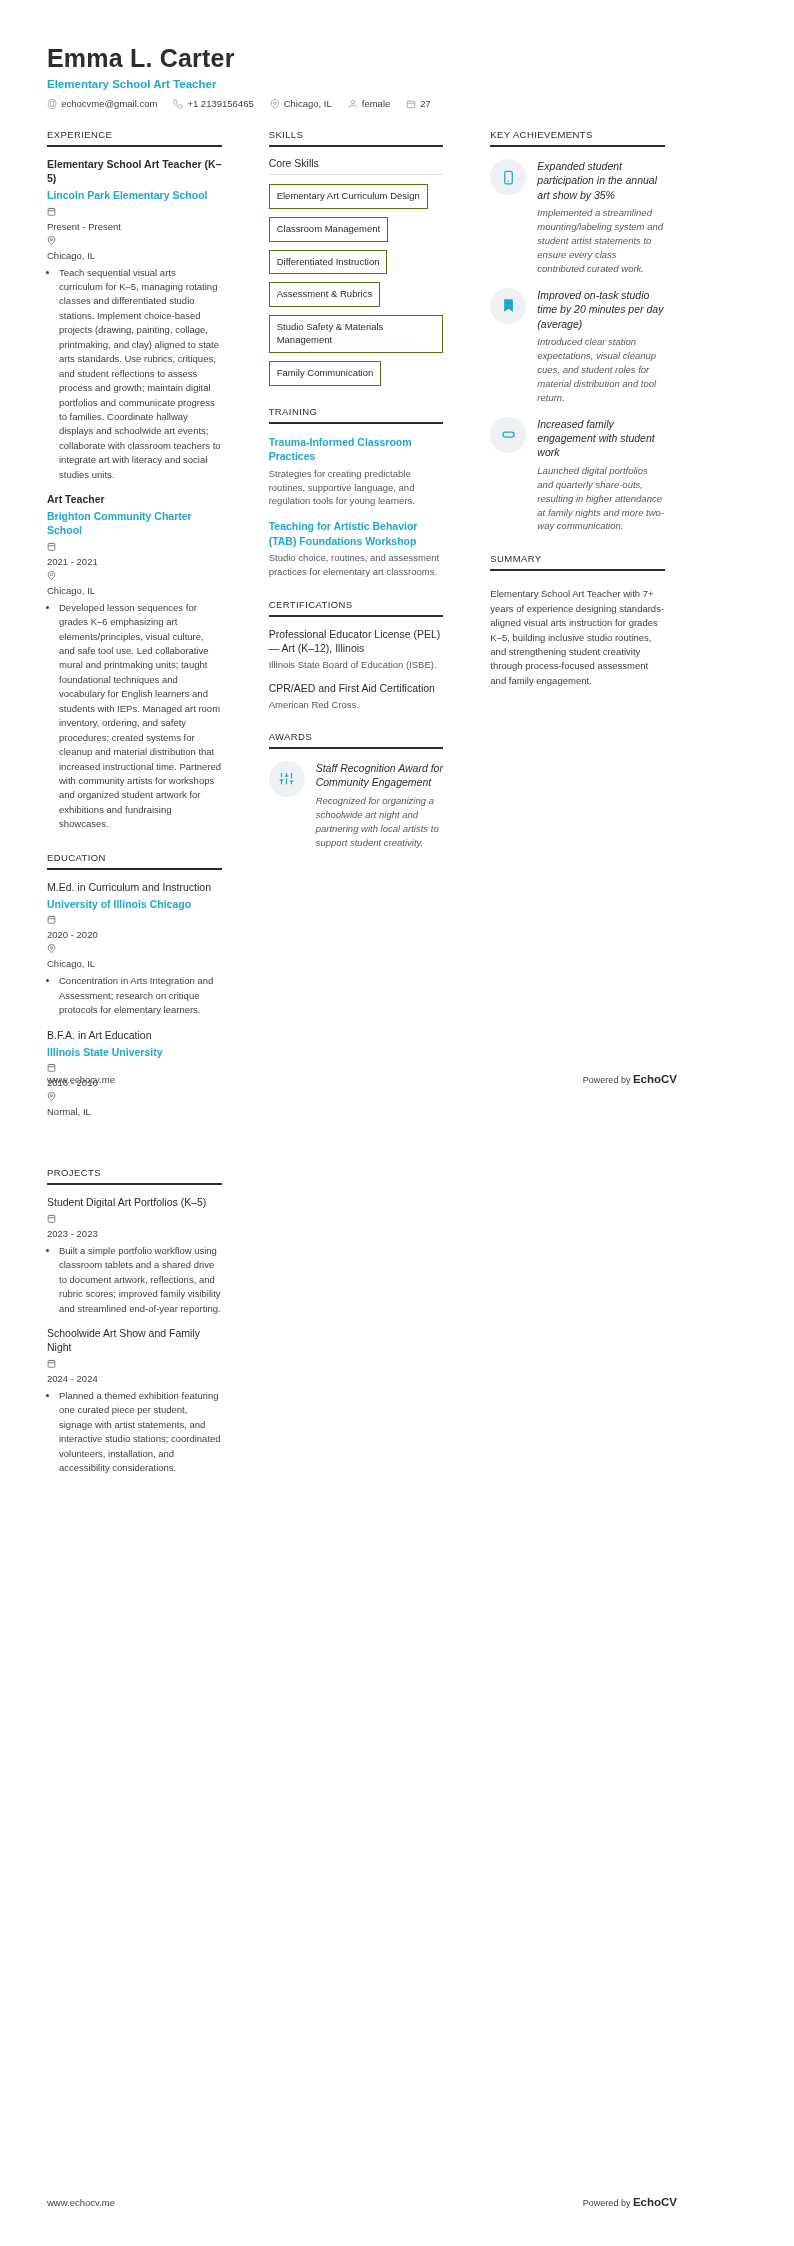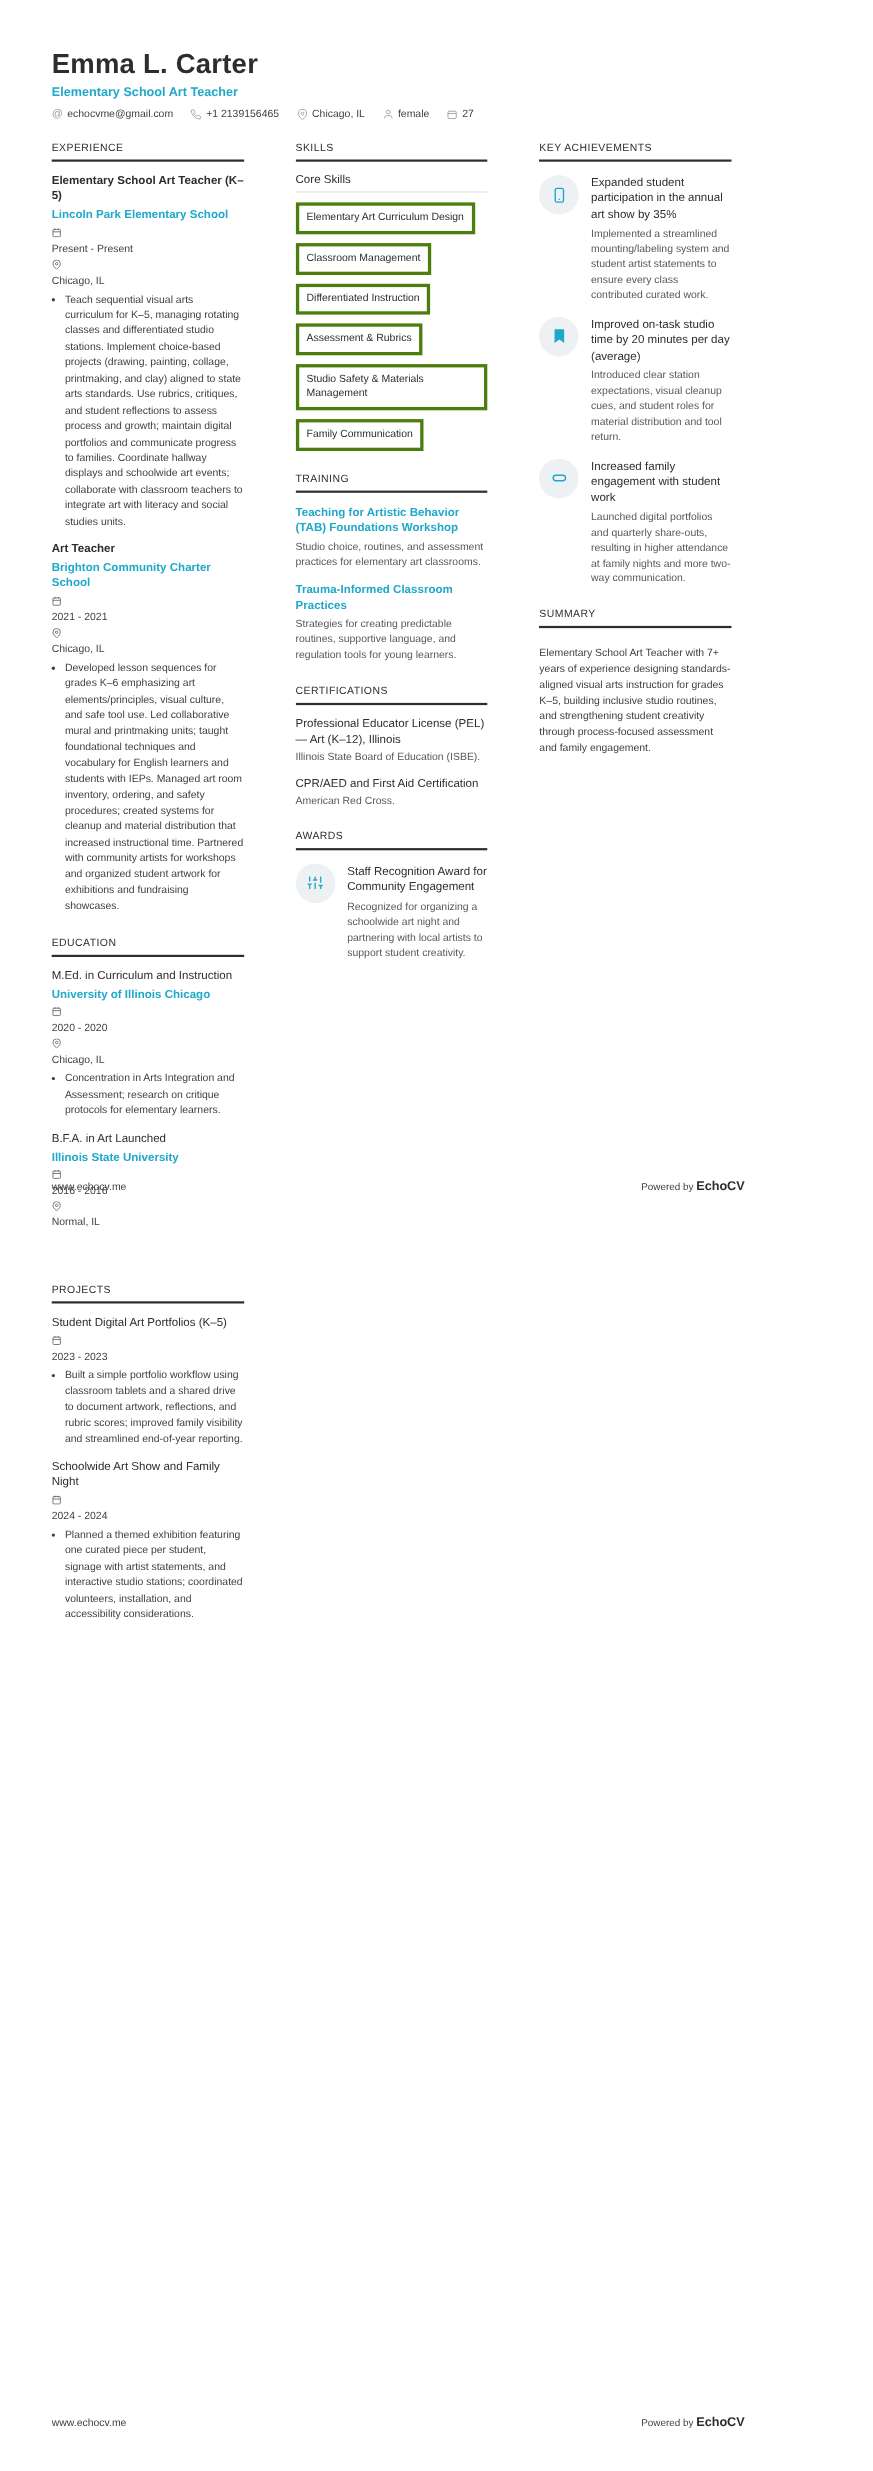--- a/index.html
+++ b/index.html
@@ -38,30 +38,30 @@
   .role { font-size:10.5px; font-weight:bold; color:#2d2d2d; line-height:1.32; }
   .degree, .proj-title { font-size:10.5px; font-weight:normal; color:#2d2d2d; line-height:1.32; }
   .company { font-size:10.5px; font-weight:bold; color:var(--accent); margin-top:3px; line-height:1.32; }
   .meta { display:flex; align-items:flex-start; gap:5px; font-size:9.5px; color:#3f3f3f; margin-top:4px;flex-direction:column; }
   .meta svg { width:9px; height:9px; color:#5c6165; display:block; }
   ul.bullets { margin:5px 0 0 12px; }
   ul.bullets li { font-size:9.5px; line-height:1.52; color:#3f3f3f; margin-top:2px; }
   
   .group-label { font-size:10.5px; color:#2d2d2d; margin-top:10px; padding-bottom:5px; border-bottom:1px solid #dcdfe2; }
   .chips { margin-top:9px; display:flex; flex-direction:column; align-items:flex-start; gap:8px; }
-  .chip { border:3px solid #4d7c0f; padding:5px 7px; font-size:9.5px; color:#2d2d2d; line-height:1.35; }
+  .chip { border:1px solid #4d7c0f; padding:5px 7px; font-size:9.5px; color:#2d2d2d; line-height:1.35; }
   
   .train { margin-top:11px; }
   .train-title { color:var(--accent); font-weight:bold; font-size:10.5px; line-height:1.38; }
   .train-desc { font-size:9.5px; color:#55595d; line-height:1.46; margin-top:3px; }
   .cert { margin-top:10px; }
   .cert-title { font-size:10.5px; color:#2d2d2d; line-height:1.38; }
   .cert-issuer { font-size:9.5px; color:#55595d; margin-top:2px; line-height:1.4; }
   
-  .ach { display:flex; gap:11px; margin-top:12px; }
+  .ach { display:flex; gap:11px; margin-top:12px;font-style:italic; }
   .icon-circle {
     flex:0 0 36px; width:36px; height:36px; border-radius:50%;
     background:#edf1f4; display:flex; align-items:center; justify-content:center;
   }
   .icon-circle svg { width:15px; height:15px; color:var(--accent); display:block; }
   .ach-body { flex:1; }
   .ach-title { font-size:10.5px; color:#2d2d2d; line-height:1.38; }
   .ach-desc { font-size:9.5px; color:#55595d; line-height:1.46; margin-top:4px; }
   
   .summary-text { font-size:9.5px; color:#3f3f3f; line-height:1.52; margin-top:16px; }
@@ -185,21 +185,21 @@
                 <circle cx="12" cy="10" r="3"></circle>
               </svg>
             <span>Chicago, IL</span>
           </div>
           <ul class="bullets">
             <li>Concentration in Arts Integration and Assessment; research on critique protocols for elementary learners.</li>
           </ul>
         </div>
 
         <div class="entry">
-          <div class="degree">B.F.A. in Art Launched</div>
+          <div class="degree">B.F.A. in Art Education</div>
           <div class="company">Illinois State University</div>
           <div class="meta">
             <svg viewBox="0 0 24 24" fill="none" stroke="currentColor" stroke-width="2">
                 <rect x="3" y="4" width="18" height="18" rx="2"></rect>
                 <path d="M16 2v4M8 2v4M3 10h18"></path>
               </svg>
             <span>2016 - 2016</span>
           </div>
           <div class="meta">
             <svg viewBox="0 0 24 24" fill="none" stroke="currentColor" stroke-width="2">
@@ -226,26 +226,26 @@
           <span class="chip">Differentiated Instruction</span>
           <span class="chip">Assessment &amp; Rubrics</span>
           <span class="chip">Studio Safety &amp; Materials Management</span>
           <span class="chip">Family Communication</span>
         </div>
       </section>
 
       <section class="section">
         <h2 class="sec-head">TRAINING</h2>
         <div class="train">
+          <div class="train-title">Trauma-Informed Classroom Practices</div>
+          <div class="train-desc">Strategies for creating predictable routines, supportive language, and regulation tools for young learners.</div>
+        </div>
+        <div class="train">
           <div class="train-title">Teaching for Artistic Behavior (TAB) Foundations Workshop</div>
           <div class="train-desc">Studio choice, routines, and assessment practices for elementary art classrooms.</div>
-        </div>
-        <div class="train">
-          <div class="train-title">Trauma-Informed Classroom Practices</div>
-          <div class="train-desc">Strategies for creating predictable routines, supportive language, and regulation tools for young learners.</div>
         </div>
       </section>
 
       <section class="section">
         <h2 class="sec-head">CERTIFICATIONS</h2>
         <div class="cert">
           <div class="cert-title">Professional Educator License (PEL) — Art (K–12), Illinois</div>
           <div class="cert-issuer">Illinois State Board of Education (ISBE).</div>
         </div>
         <div class="cert">

